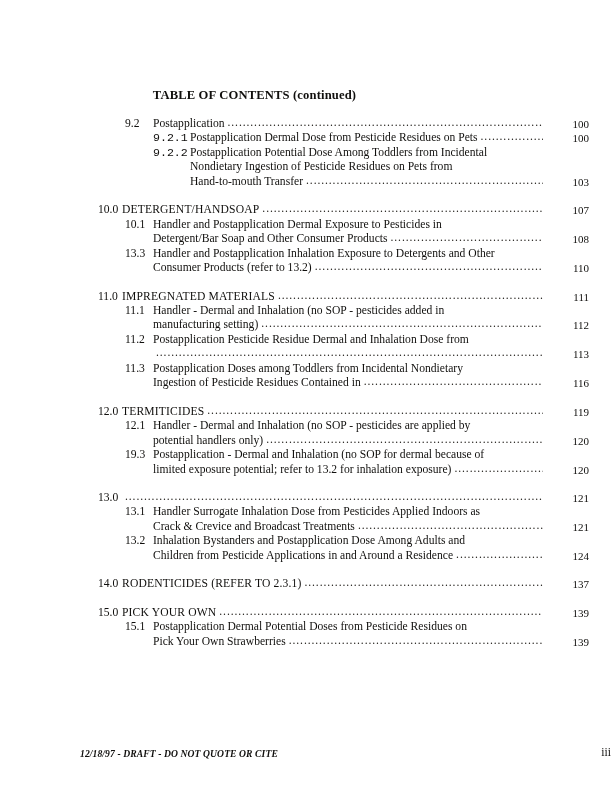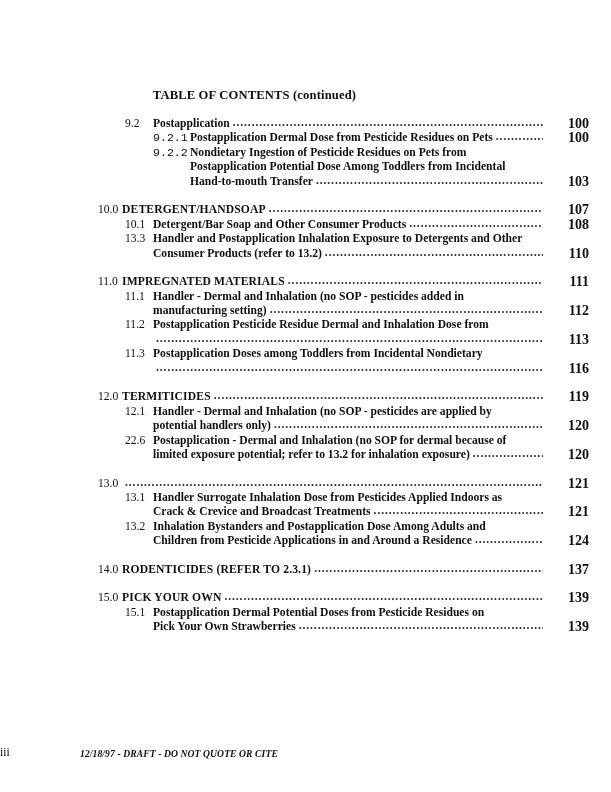--- a/index.html
+++ b/index.html
@@ -71,21 +71,20 @@
   }
   .lvl1 > .body { margin-left: 24px; }   
   .lvl2 > .body { margin-left: 55px; }   
   .lvl3 > .body { margin-left: 92px; }   
 
   
   .line {
     display: block;
     position: relative;
     white-space: nowrap;
-    font-weight: bold;
   }
   .line .txt { }
 
   
   .line.leader {
     display: flex;
     align-items: baseline;
     white-space: nowrap;
   }
   .line.leader .txt {
@@ -99,21 +98,21 @@
     font-size: 11.6px;
     letter-spacing: 0.9px;
     color: #2a2723;
     position: relative;
     top: -1px;
   }
   .line.leader .pageno {
     flex: 0 0 auto;
     width: 26px;
     text-align: right;
-    font-size: 14px;
+    font-size: 11px;
     position: absolute;
     right: -44px;
   }
 
   
   .lvl1 .txt { letter-spacing: 0.15px; }
 
   
   #footer {
     position: absolute;
@@ -130,21 +129,21 @@
     font-style: italic;
     font-weight: bold;
     letter-spacing: 0.1px;
     white-space: nowrap;
   }
   #footer-pageno {
     position: absolute;
     left: 0;
     top: -2px;
     width: 611px;
-    text-align: left;
+    text-align: right;
     font-size: 11.6px;
   }
 </style>
 </head>
 <body>
 
 <div id="page">
 
   <div id="toc-title">TABLE OF CONTENTS (continued)</div>
 
@@ -165,42 +164,43 @@
           <span class="line leader">
             <span class="txt">Postapplication Dermal Dose from Pesticide Residues on Pets</span>
             <span class="dots">............................................................................................................................................</span>
             <span class="pageno">100</span>
           </span>
         </span>
       </div>
       <div class="entry lvl3">
         <span class="num">9.2.2</span>
         <span class="body">
+          <span class="line"><span class="txt">Postapplication Potential Dose Among Toddlers from Incidental</span></span>
           <span class="line"><span class="txt">Nondietary Ingestion of Pesticide Residues on Pets from</span></span>
-          <span class="line"><span class="txt">Postapplication Potential Dose Among Toddlers from Incidental</span></span>
           <span class="line leader">
             <span class="txt">Hand-to-mouth Transfer</span>
             <span class="dots">............................................................................................................................................</span>
             <span class="pageno">103</span>
           </span>
         </span>
       </div>
       <div class="entry lvl1 gap-before">
         <span class="num">10.0</span>
         <span class="body">
           <span class="line leader">
             <span class="txt">DETERGENT/HANDSOAP</span>
             <span class="dots">............................................................................................................................................</span>
             <span class="pageno">107</span>
           </span>
         </span>
       </div>
       <div class="entry lvl2">
         <span class="num">10.1</span>
         <span class="body">
+          <span class="line"><span class="txt">Handler and Postapplication Dermal Exposure to Pesticides in</span></span>
           <span class="line leader">
             <span class="txt">Detergent/Bar Soap and Other Consumer Products</span>
             <span class="dots">............................................................................................................................................</span>
             <span class="pageno">108</span>
           </span>
         </span>
       </div>
       <div class="entry lvl2">
         <span class="num">13.3</span>
         <span class="body">
@@ -241,20 +241,21 @@
             <span class="dots">............................................................................................................................................</span>
             <span class="pageno">113</span>
           </span>
         </span>
       </div>
       <div class="entry lvl2">
         <span class="num">11.3</span>
         <span class="body">
           <span class="line"><span class="txt">Postapplication Doses among Toddlers from Incidental Nondietary</span></span>
           <span class="line leader">
+            <span class="txt">Ingestion of Pesticide Residues Contained in </span>
             <span class="dots">............................................................................................................................................</span>
             <span class="pageno">116</span>
           </span>
         </span>
       </div>
       <div class="entry lvl1 gap-before">
         <span class="num">12.0</span>
         <span class="body">
           <span class="line leader">
             <span class="txt">TERMITICIDES</span>
@@ -268,21 +269,21 @@
         <span class="body">
           <span class="line"><span class="txt">Handler - Dermal and Inhalation (no SOP - pesticides are applied by</span></span>
           <span class="line leader">
             <span class="txt">potential handlers only)</span>
             <span class="dots">............................................................................................................................................</span>
             <span class="pageno">120</span>
           </span>
         </span>
       </div>
       <div class="entry lvl2">
-        <span class="num">22.6</span>
+        <span class="num">19.3</span>
         <span class="body">
           <span class="line"><span class="txt">Postapplication - Dermal and Inhalation (no SOP for dermal because of</span></span>
           <span class="line leader">
             <span class="txt">limited exposure potential; refer to 13.2 for inhalation exposure)</span>
             <span class="dots">............................................................................................................................................</span>
             <span class="pageno">120</span>
           </span>
         </span>
       </div>
       <div class="entry lvl1 gap-before">

